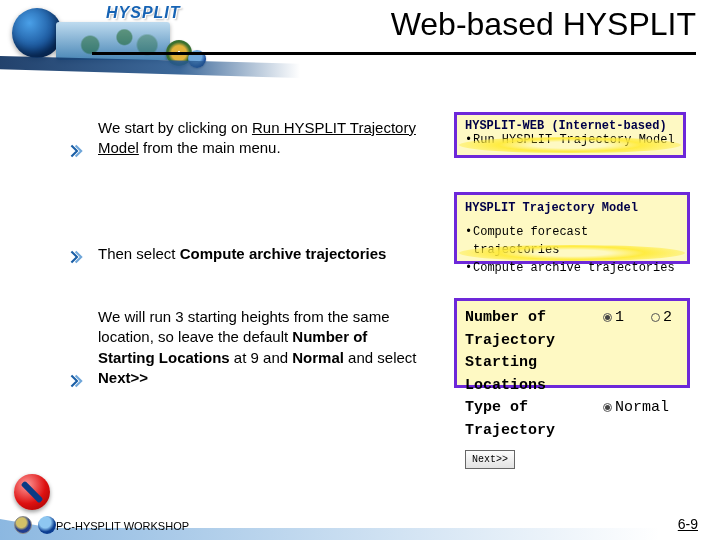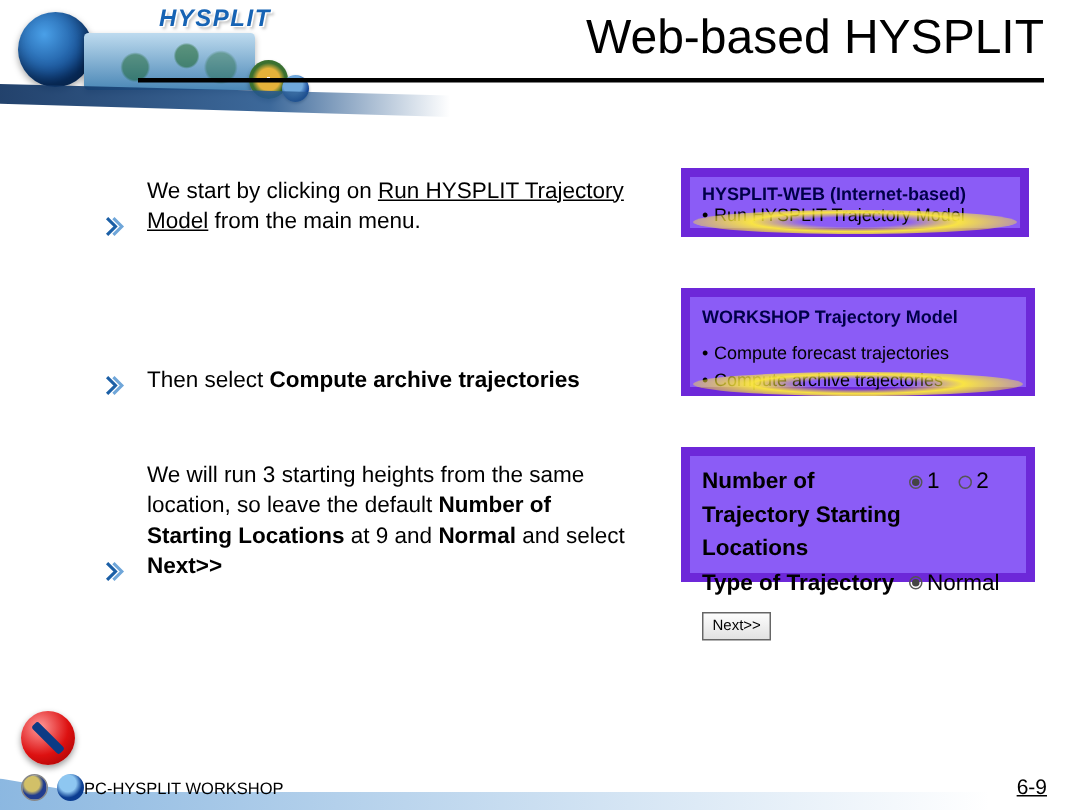--- a/index.html
+++ b/index.html
@@ -66,21 +66,21 @@
   .bullet-col { width: 28px; flex: 0 0 28px; padding-top:2px; }
   .bullet-glyph {
     width:14px; height:14px; display:block;
   }
   .text-col { width: 320px; flex: 0 0 320px; font-size: 15px; line-height: 1.35; color:#000; }
   .text-col b { font-weight:700; }
   .text-col .ul { text-decoration: underline; }
   .shot-col { flex: 1; padding-left: 36px; }
 
   
-  .shot { border: 6px solid #6d28d9; background:#8b5cf6; position: relative; font-size:12px; }
+  .shot { border: 3px solid #6d28d9; background:#fef9c3; position: relative; font-size:12px;font-family:Liberation Mono, monospace; }
   .shot .label { font-weight:700; color:#000048; }
   .shot .item { color:#000; }
   .link-line { position:relative; padding-left:8px; }
   .link-line::before{content:"•"; position:absolute; left:0; top:0;}
   .highlight {
     position:absolute; left:2px; right:2px; height:16px;
     background: radial-gradient(ellipse 80% 100% at 50% 50%, rgba(255,235,59,.0) 20%, rgba(255,235,59,.95) 40%, rgba(255,235,59,0) 80%);
     border-radius: 50%;
     pointer-events:none;
   }
@@ -182,21 +182,21 @@
         <svg class="bullet-glyph" viewBox="0 0 20 20">
           <path d="M2 2 L10 10 L2 18" fill="none" stroke="#1b5fa6" stroke-width="3"></path>
           <path d="M8 2 L16 10 L8 18" fill="none" stroke="#6fa6d9" stroke-width="3"></path>
         </svg>
       </div>
       <div class="text-col">
         <span>Then select </span><b>Compute archive trajectories</b>
       </div>
       <div class="shot-col">
         <div class="shot shot2">
-          <div class="label">WORKSHOP Trajectory Model</div>
+          <div class="label">HYSPLIT Trajectory Model</div>
           <div class="item link-line" style="margin-top:6px">Compute forecast trajectories</div>
           <div class="item link-line">Compute archive trajectories</div>
           <div class="highlight"></div>
         </div>
       </div>
     </div>
 
     <div class="row" style="margin-bottom:0">
       <div class="bullet-col">
         <svg class="bullet-glyph" viewBox="0 0 20 20">

